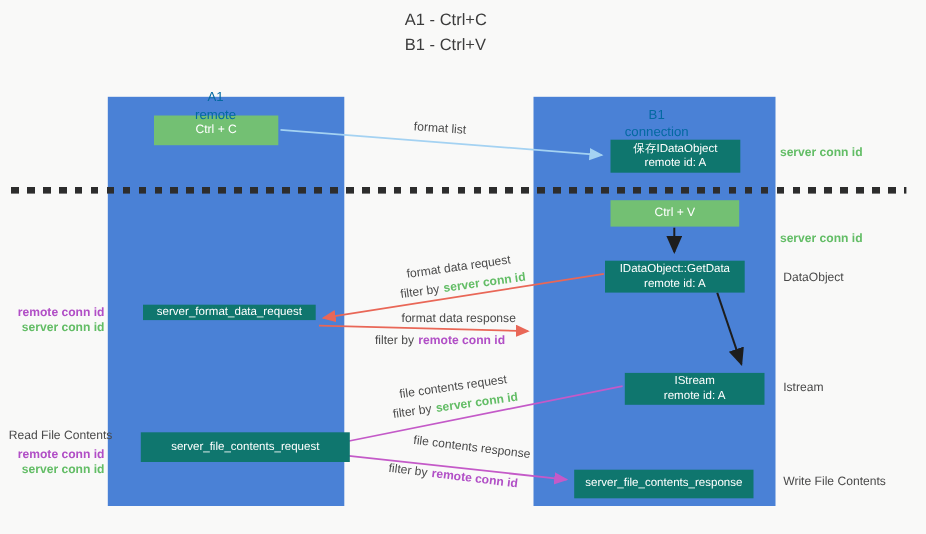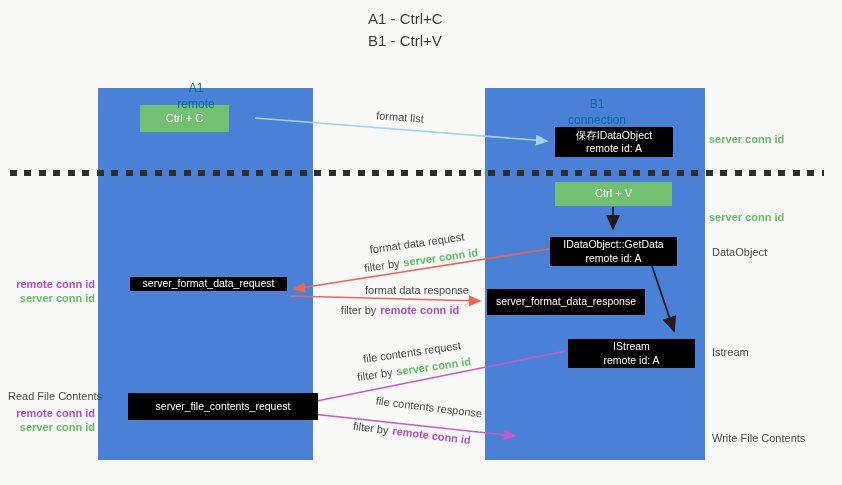--- a/index.html
+++ b/index.html
@@ -11,21 +11,21 @@
   .lane{position:absolute;top:88px;height:372px;background:#4a81d6;z-index:1;}
   #lane-a{left:98px;width:215px;}
   #lane-b{left:485px;width:220px;}
 
   .dotline{position:absolute;left:10px;top:170px;width:814px;height:6px;z-index:3;
     background:repeating-linear-gradient(90deg,#2d2d2d 0 7px,transparent 7px 14.5px);}
 
   .node{position:absolute;z-index:5;display:flex;flex-direction:column;align-items:center;
     justify-content:center;color:#fff;text-align:center;line-height:1.25;}
   .node.green{background:#73c073;font-size:11px;}
-  .node.orange{background:#000000;font-size:10.5px;}
+  .node.orange{background:#0f766e;font-size:10.5px;}
 
   .elabel{position:absolute;z-index:6;white-space:nowrap;font-size:11px;color:#4a4a4a;
     transform-origin:center;}
   .elabel.center{transform:translate(-50%,-50%);}
   .rot-up{transform:translate(-50%,-50%) rotate(-8deg);}
   .rot-dn{transform:translate(-50%,-50%) rotate(7deg);}
   .rot-sm{transform:translate(-50%,-50%) rotate(4deg);}
   .green-t{color:#63bd66;font-weight:bold;}
   .purple-t{color:#b14fc6;font-weight:bold;}
   .gray-t{color:#4a4a4a;}
@@ -76,46 +76,46 @@
     </defs>
     <line x1="255" y1="118" x2="547" y2="141" stroke="#a4d2f2" stroke-width="1.6" marker-end="url(#m-blue)"></line>
     <line x1="613" y1="207" x2="613" y2="229" stroke="#1d1d1d" stroke-width="1.8" marker-end="url(#m-blk)"></line>
     <line x1="549" y1="249" x2="294" y2="289" stroke="#e96757" stroke-width="1.6" marker-end="url(#m-red)"></line>
     <line x1="290" y1="296" x2="480" y2="301" stroke="#e96757" stroke-width="1.6" marker-end="url(#m-red)"></line>
     <line x1="652" y1="266" x2="674" y2="331" stroke="#1d1d1d" stroke-width="1.8" marker-end="url(#m-blk)"></line>
     <line x1="566" y1="351" x2="297" y2="405" stroke="#c45ac8" stroke-width="1.6" marker-end="url(#m-mag)"></line>
     <line x1="294" y1="412" x2="515" y2="436" stroke="#c45ac8" stroke-width="1.6" marker-end="url(#m-mag)"></line>
   </svg>
 
-  <div class="node green" style="left:140px;top:105px;width:89px;height:27px;">
+  <div class="node green" style="left:140px;top:105px;width:113px;height:27px;">
     <span>Ctrl + C</span>
   </div>
   <div class="node orange" style="left:555px;top:127px;width:118px;height:30px;">
     <span>保存IDataObject</span>
     <span>remote id: A</span>
   </div>
   <div class="node green" style="left:555px;top:182px;width:117px;height:24px;">
     <span>Ctrl + V</span>
   </div>
   <div class="node orange" style="left:550px;top:237px;width:127px;height:29px;">
     <span>IDataObject::GetData</span>
     <span>remote id: A</span>
   </div>
   <div class="node orange" style="left:130px;top:277px;width:157px;height:14px;">
     <span>server_format_data_request</span>
   </div>
-  <div class="node orange" style="left:487px;top:289px;width:158px;height:26px;">
-    <span>server_format_data_response</span>
-  </div>
   <div class="node orange" style="left:568px;top:339px;width:127px;height:29px;">
     <span>IStream</span>
     <span>remote id: A</span>
   </div>
   <div class="node orange" style="left:128px;top:393px;width:190px;height:27px;">
     <span>server_file_contents_request</span>
+  </div>
+  <div class="node orange" style="left:522px;top:427px;width:163px;height:26px;">
+    <span>server_file_contents_response</span>
   </div>
 
   <div class="elabel rot-sm" style="left:400px;top:117px;">format list</div>
 
   <div class="elabel rot-up" style="left:417px;top:243px;">format data request</div>
   <div class="elabel rot-up" style="left:421px;top:260px;">
     <span class="filter-by">filter by</span><span class="green-t">server conn id</span>
   </div>
 
   <div class="elabel center" style="left:417px;top:290px;">format data response</div>

